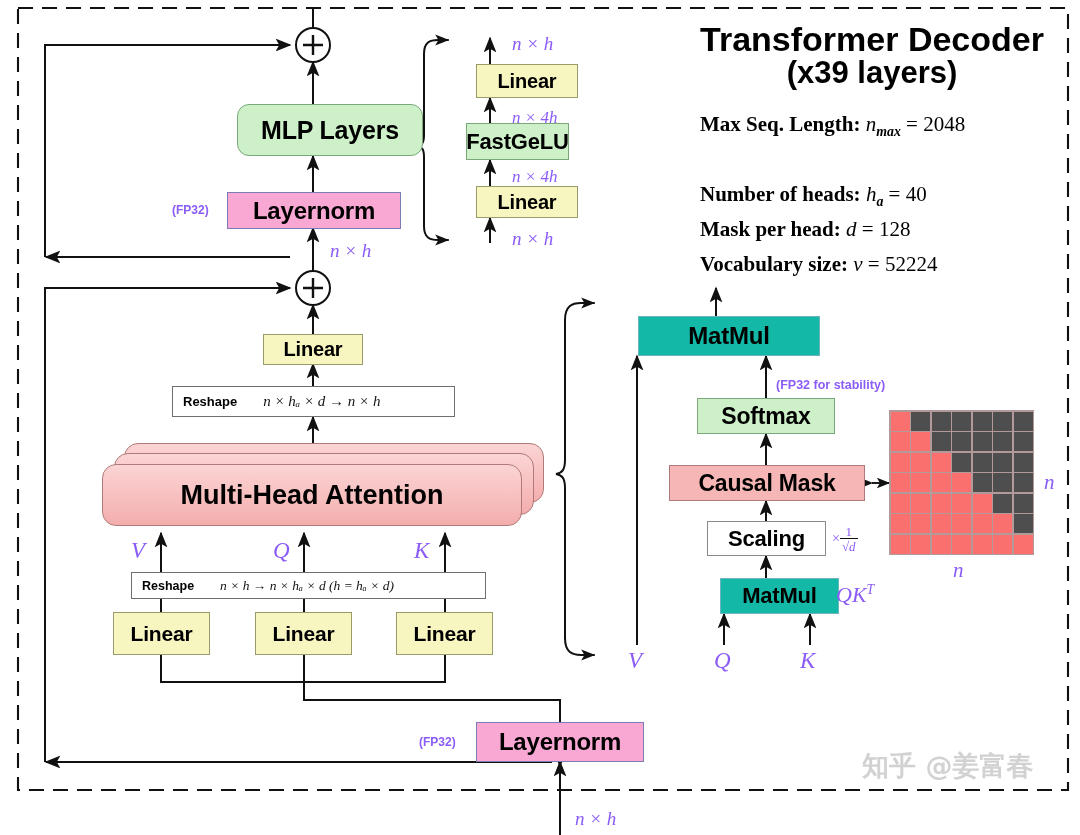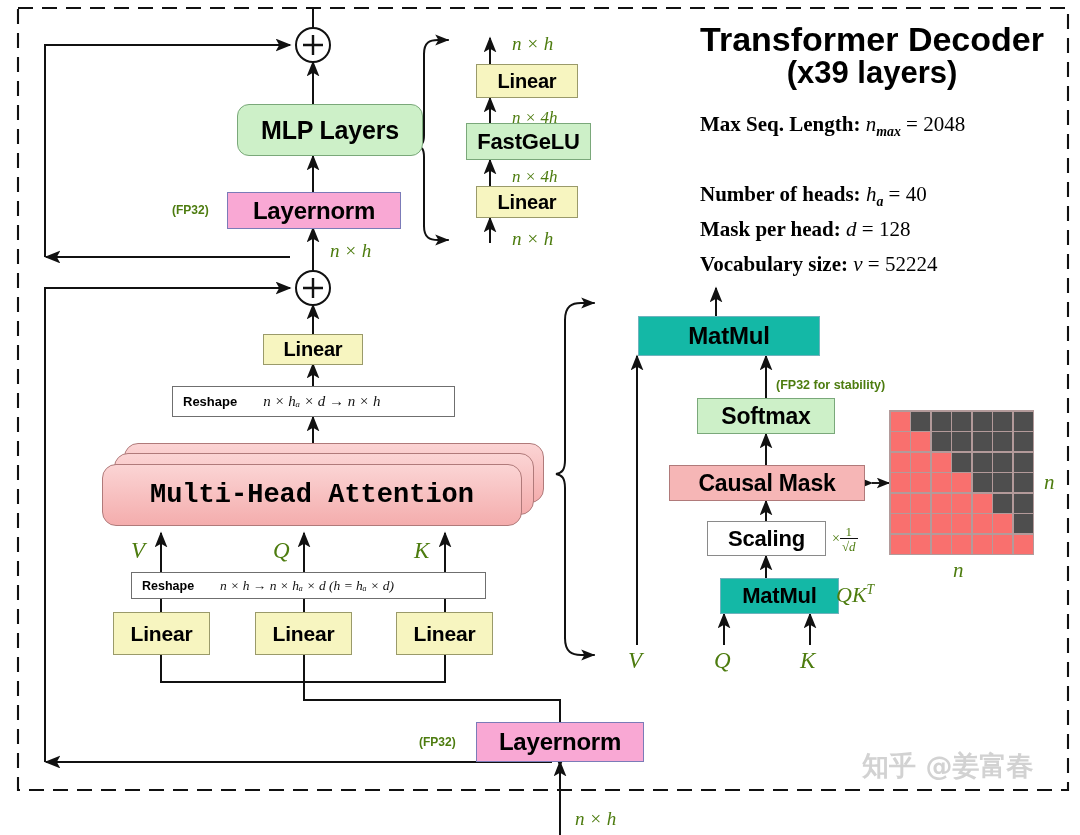--- a/index.html
+++ b/index.html
@@ -38,37 +38,37 @@
   .b-yellow { background: #f7f5c0; border: 1.6px solid #9a9a6a; }
   .b-green  { background: #cdf0c8; border: 1.6px solid #7aa87a; }
   .b-purple { background: #f9a8d4; border: 1.6px solid #7b7bb8; }
   .b-cyan   { background: #14b8a6; border: 1.6px solid #6fb3bd; margin-left: 13px; }
   .b-pink   { background: #f6b6b6; border: 1.6px solid #b07a7a; }
   .b-white  { background: #ffffff; border: 1.6px solid #8a8a8a; }
 
   .rounded-lg { border-radius: 12px; margin-left: 16px; }
 
   
-  .mha-stack { position: absolute; font-family: Liberation Mono, monospace; }
+  .mha-stack { position: absolute; }
   .mha-card {
     position: absolute;
     box-sizing: border-box;
     border: 1.8px solid #b07a7a;
     border-radius: 14px;
     background: linear-gradient(180deg, #fbd4d4 0%, #f4adad 100%);
   }
   .mha-front {
     display: flex; align-items: center; justify-content: center;
     font-weight: bold; color: #000;
   }
 
   
   .lbl {
     position: absolute;
-    color: #4d7c0f;
+    color: #8b5cf6;
     white-space: nowrap;
   }
   .serif { font-family: "Liberation Serif", serif; }
   .ital  { font-style: italic; }
 
   .title-main {
     position: absolute;
     font-weight: bold;
     text-align: center;
     color: #000;
@@ -372,21 +372,21 @@
   <div class="node b-yellow" style="left:255px; top:612px; width:97px; height:43px; font-size:21px;">Linear</div>
   <div class="node b-yellow" style="left:396px; top:612px; width:97px; height:43px; font-size:21px;">Linear</div>
 
   <div class="node b-purple" style="left:476px; top:722px; width:168px; height:40px; font-size:24px;">Layernorm</div>
   <div class="lbl" style="left:419px; top:735px; font-size:12px; font-weight:bold;">(FP32)</div>
   <div class="lbl serif ital" style="left:575px; top:808px; font-size:19px;">n × h</div>
 
   <div class="lbl serif ital" style="left:512px; top:33px; font-size:19px;">n × h</div>
   <div class="node b-yellow" style="left:476px; top:64px; width:102px; height:34px; font-size:20px;">Linear</div>
   <div class="lbl serif ital" style="left:512px; top:108px; font-size:17px;">n × 4h</div>
-  <div class="node b-green" style="left:466px; top:123px; width:125px; height:37px; font-size:22px;">FastGeLU</div>
+  <div class="node b-green" style="left:466px; top:123px; width:103px; height:37px; font-size:22px;">FastGeLU</div>
   <div class="lbl serif ital" style="left:512px; top:167px; font-size:17px;">n × 4h</div>
   <div class="node b-yellow" style="left:476px; top:186px; width:102px; height:32px; font-size:20px;">Linear</div>
   <div class="lbl serif ital" style="left:512px; top:228px; font-size:19px;">n × h</div>
 
   <div class="node b-cyan" style="left:625px; top:316px; width:182px; height:40px; font-size:24px;">MatMul</div>
 
   <div class="lbl" style="left:776px; top:378px; font-size:12.5px; font-weight:bold;">(FP32 for stability)</div>
 
   <div class="node b-green" style="left:697px; top:398px; width:138px; height:36px; font-size:23px;">Softmax</div>
 

